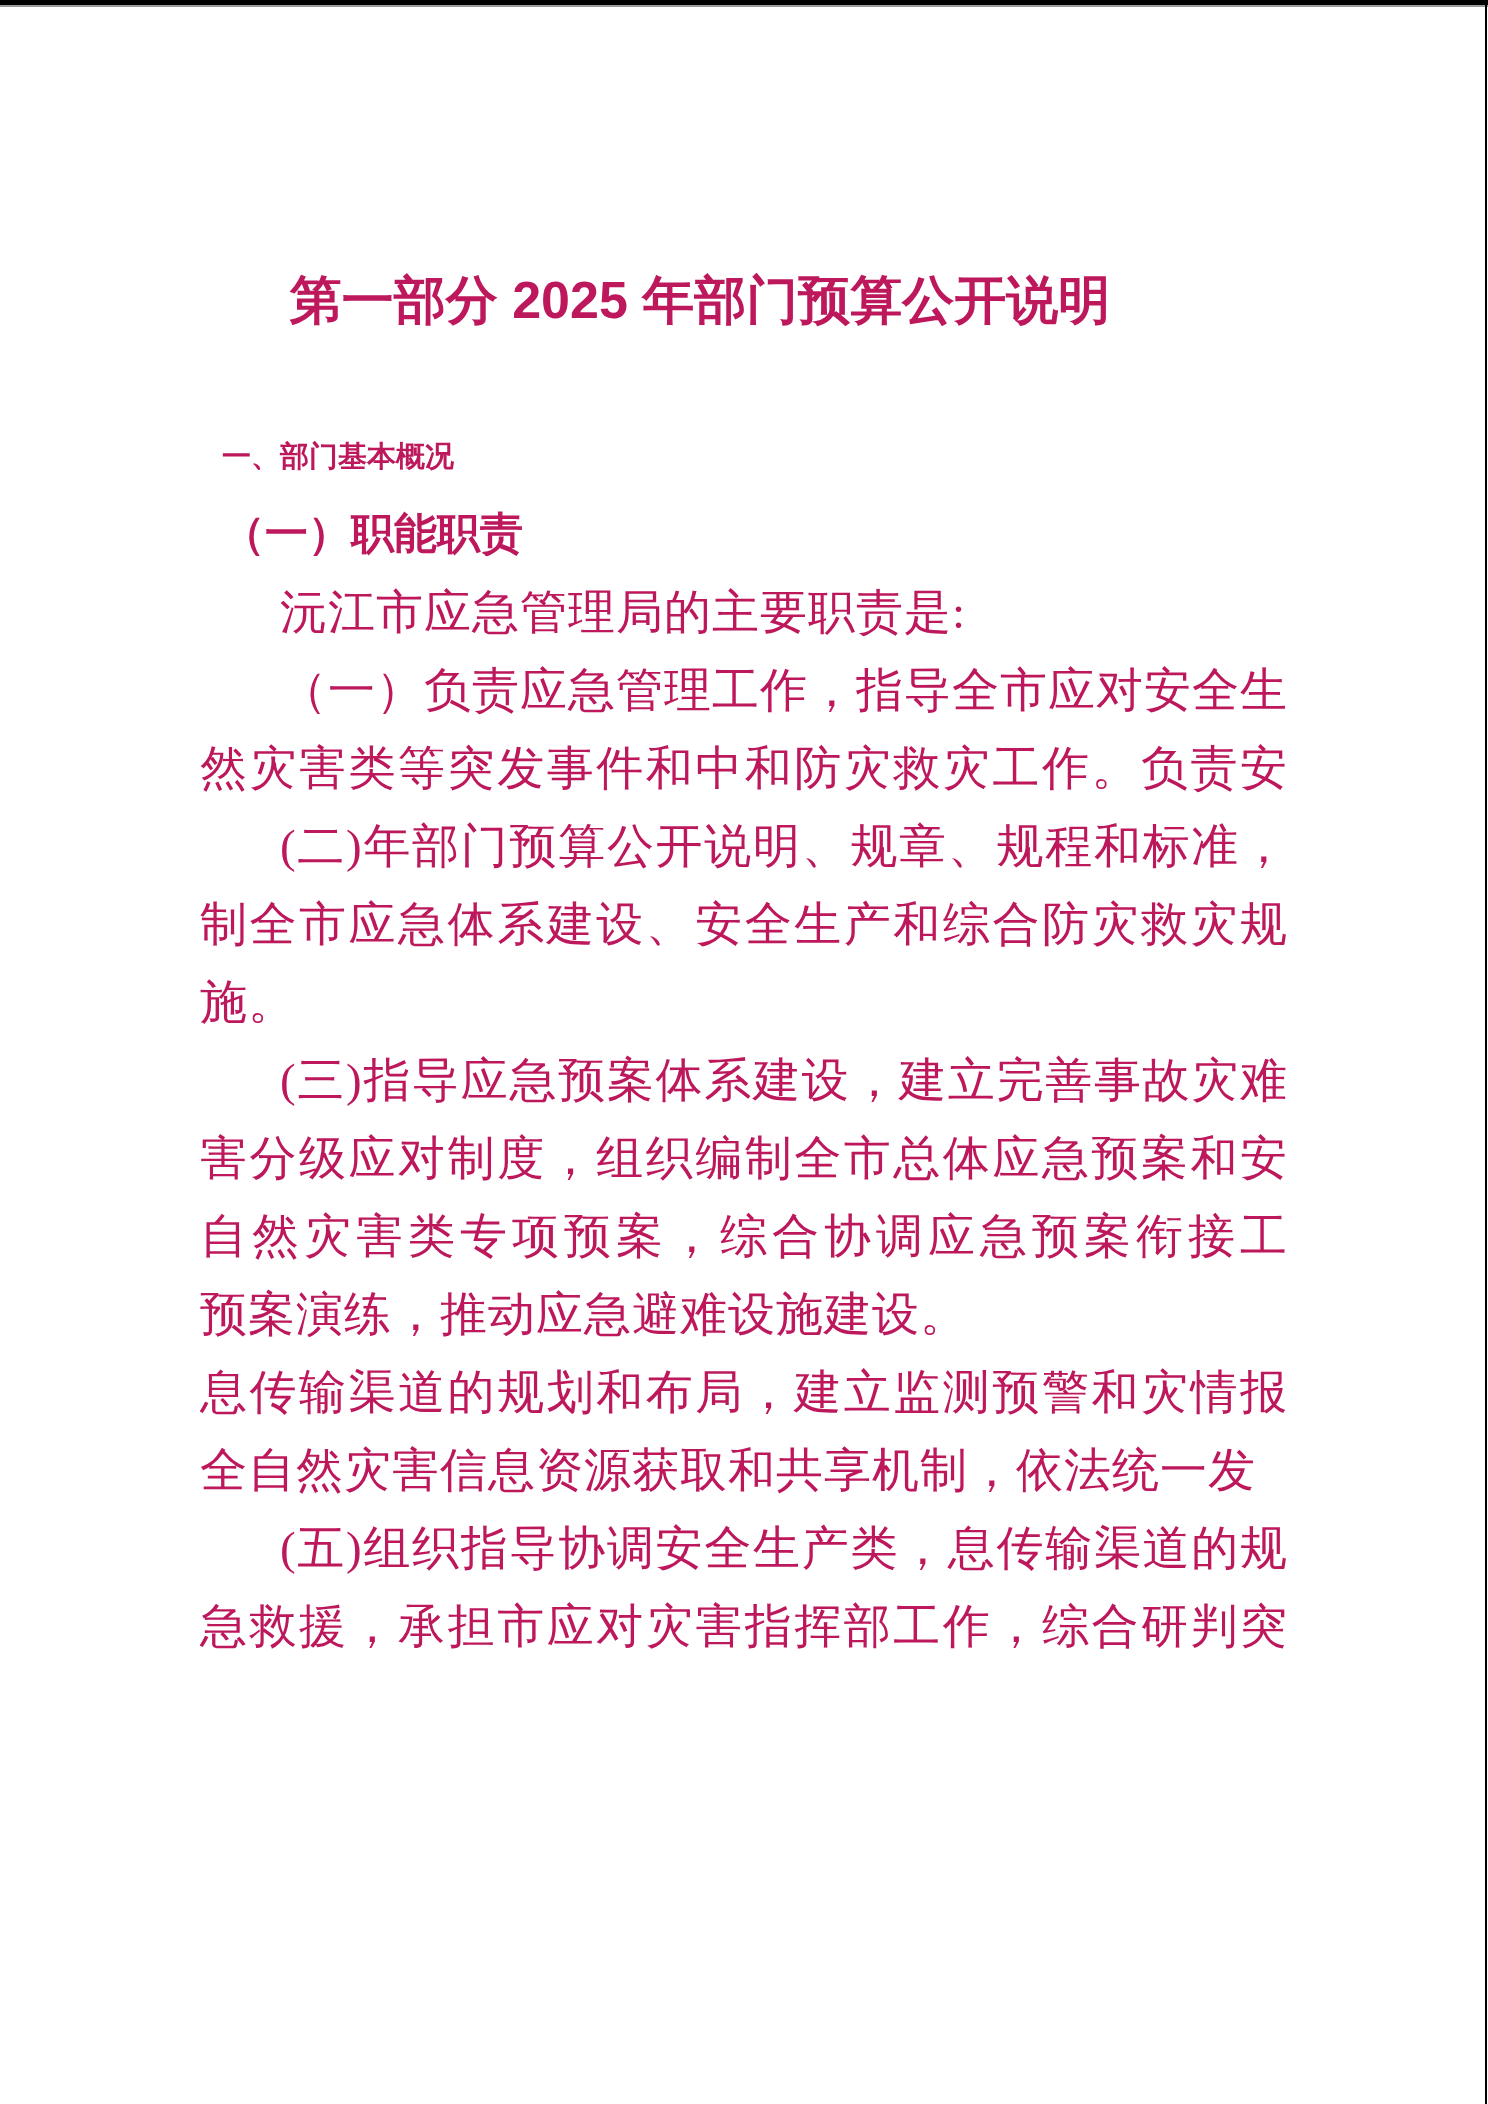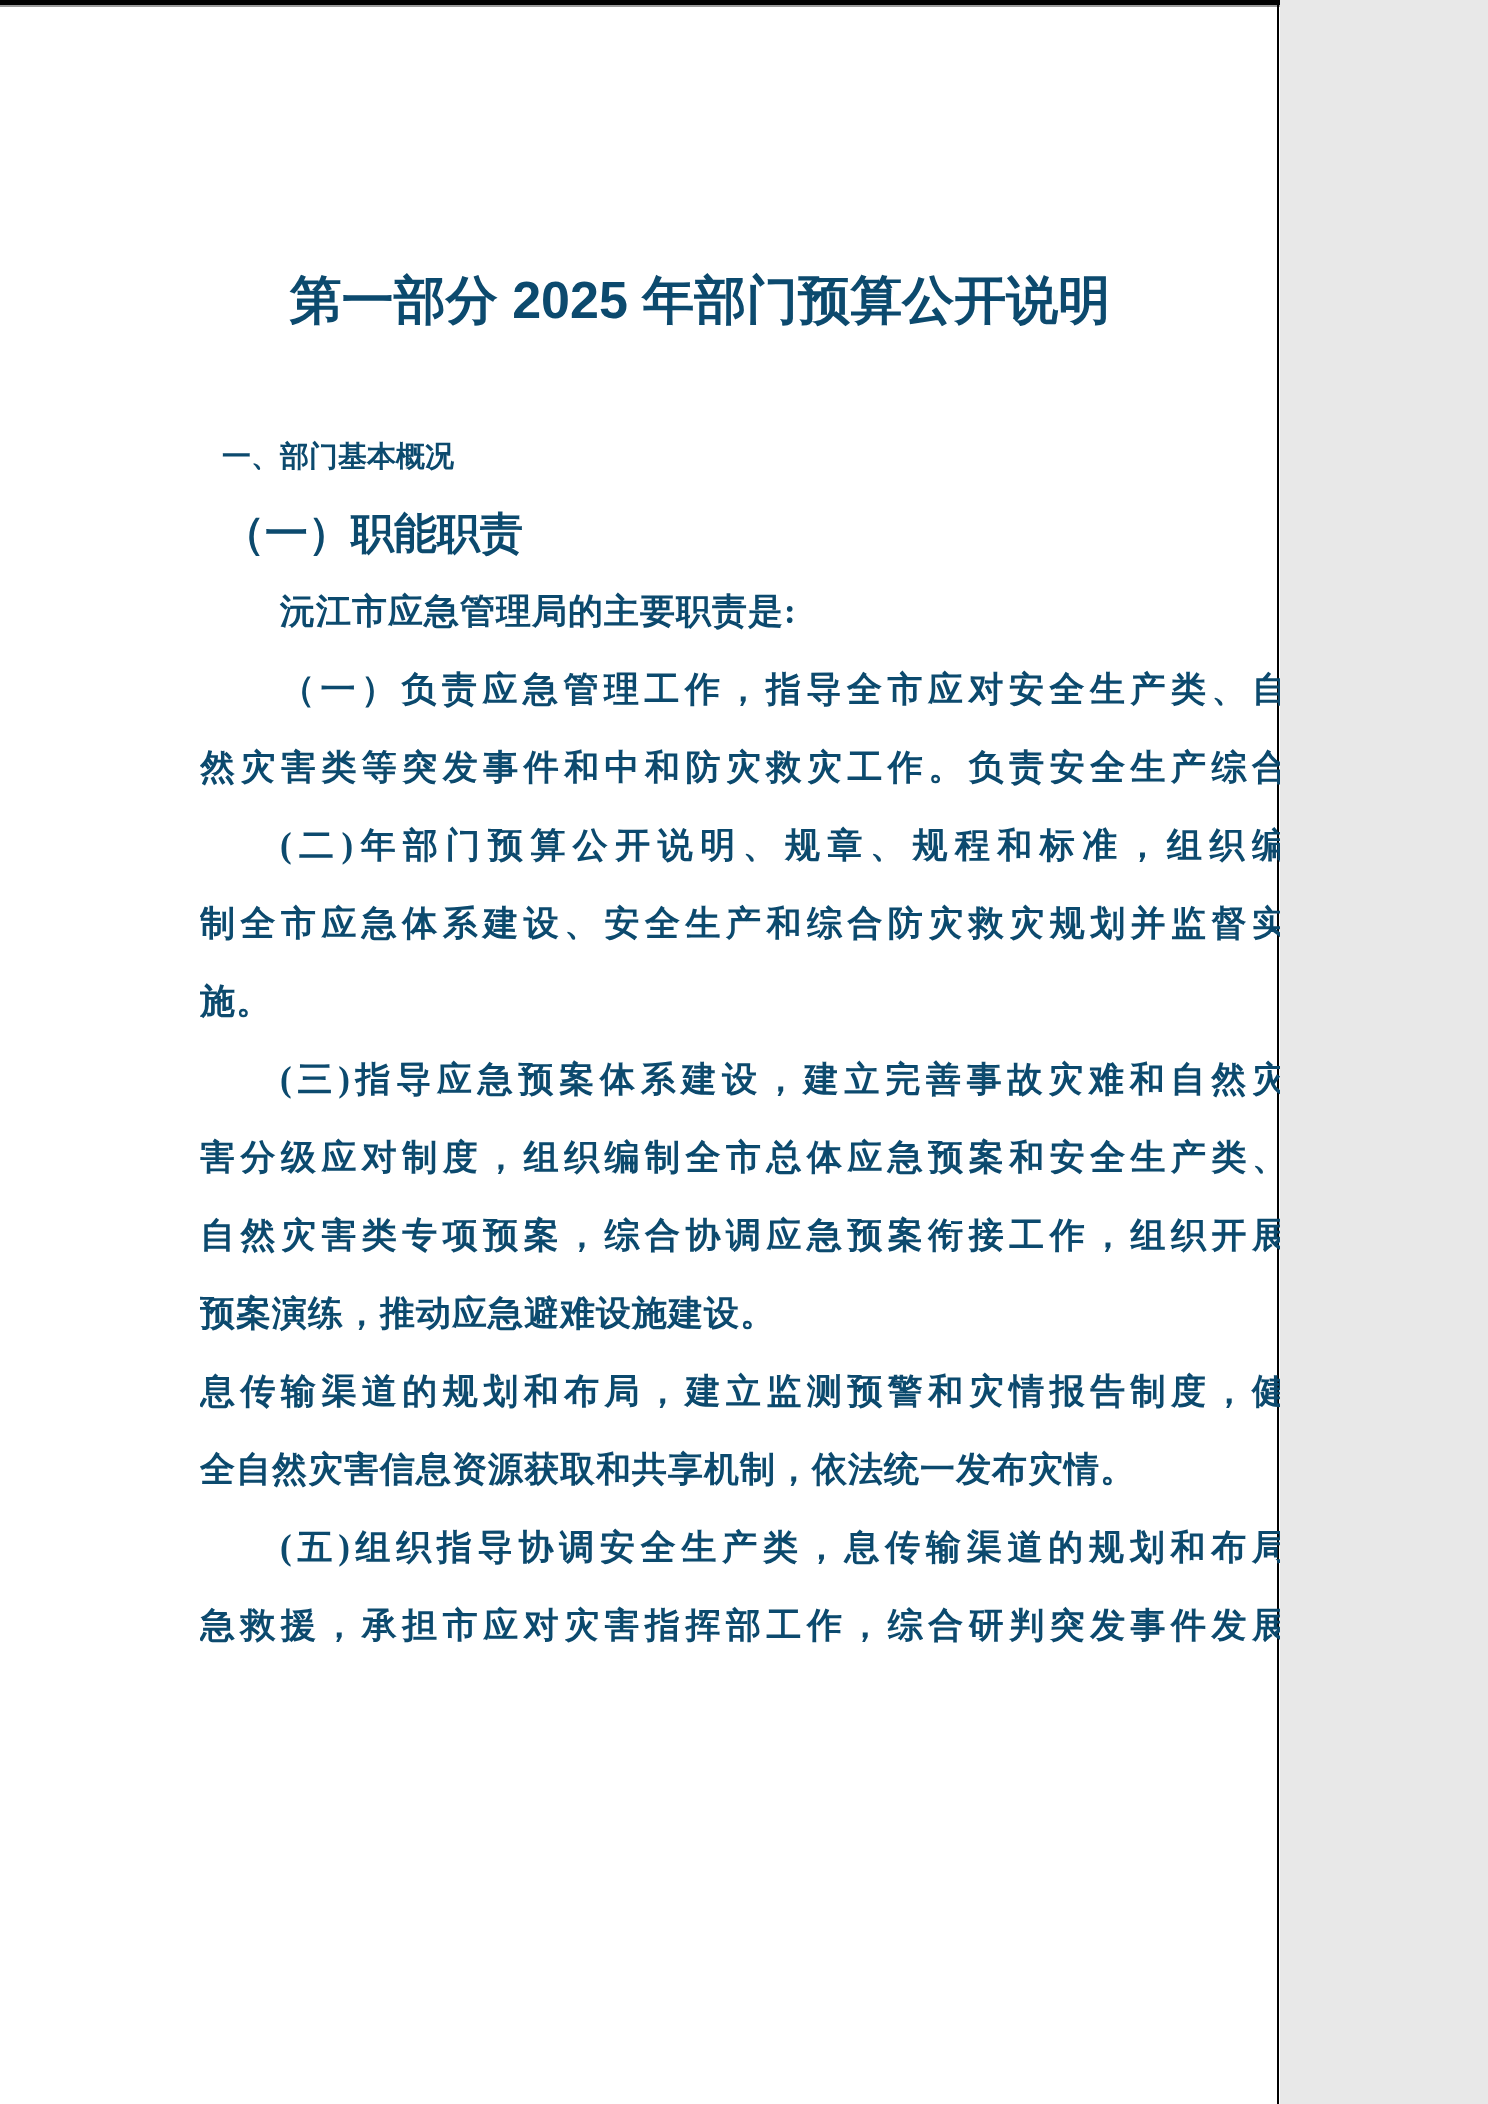--- a/index.html
+++ b/index.html
@@ -2,26 +2,26 @@
 <html><head>
 <meta charset="utf-8">
 <style>
   html, body {
     margin: 0;
     padding: 0;
     background: #e8e8e8;
   }
   .page {
     position: relative;
-    width: 1280px;
+    width: 1488px;
     height: 2104px;
     background: #ffffff;
     overflow: hidden;
     font-family: "Liberation Serif", "DejaVu Serif", serif;
-    color: #0c4a6e;
+    color: #be185d;
   }
   .top-bar {
     position: absolute;
     top: 0; left: 0;
     width: 100%;
     height: 5px;
     background: #000000;
     border-bottom: 2px solid #9a9a9a;
   }
   .right-border {
@@ -66,24 +66,23 @@
     line-height: 78px;
     padding-left: 22px;
     font-family: "Liberation Serif", "DejaVu Serif", serif;
     font-weight: bold;
     font-size: 43px;
     white-space: nowrap;
   }
   .line {
     height: 78px;
     line-height: 78px;
-    font-size: 35px;
+    font-size: 47px;
     overflow: hidden;
     letter-spacing: 1px;
-    font-weight: bold;
   }
   .line.indent {
     padding-left: 80px;
   }
   .line.fill {
     text-align: justify;
     text-align-last: justify;
     text-justify: inter-character;
   }
 </style>

